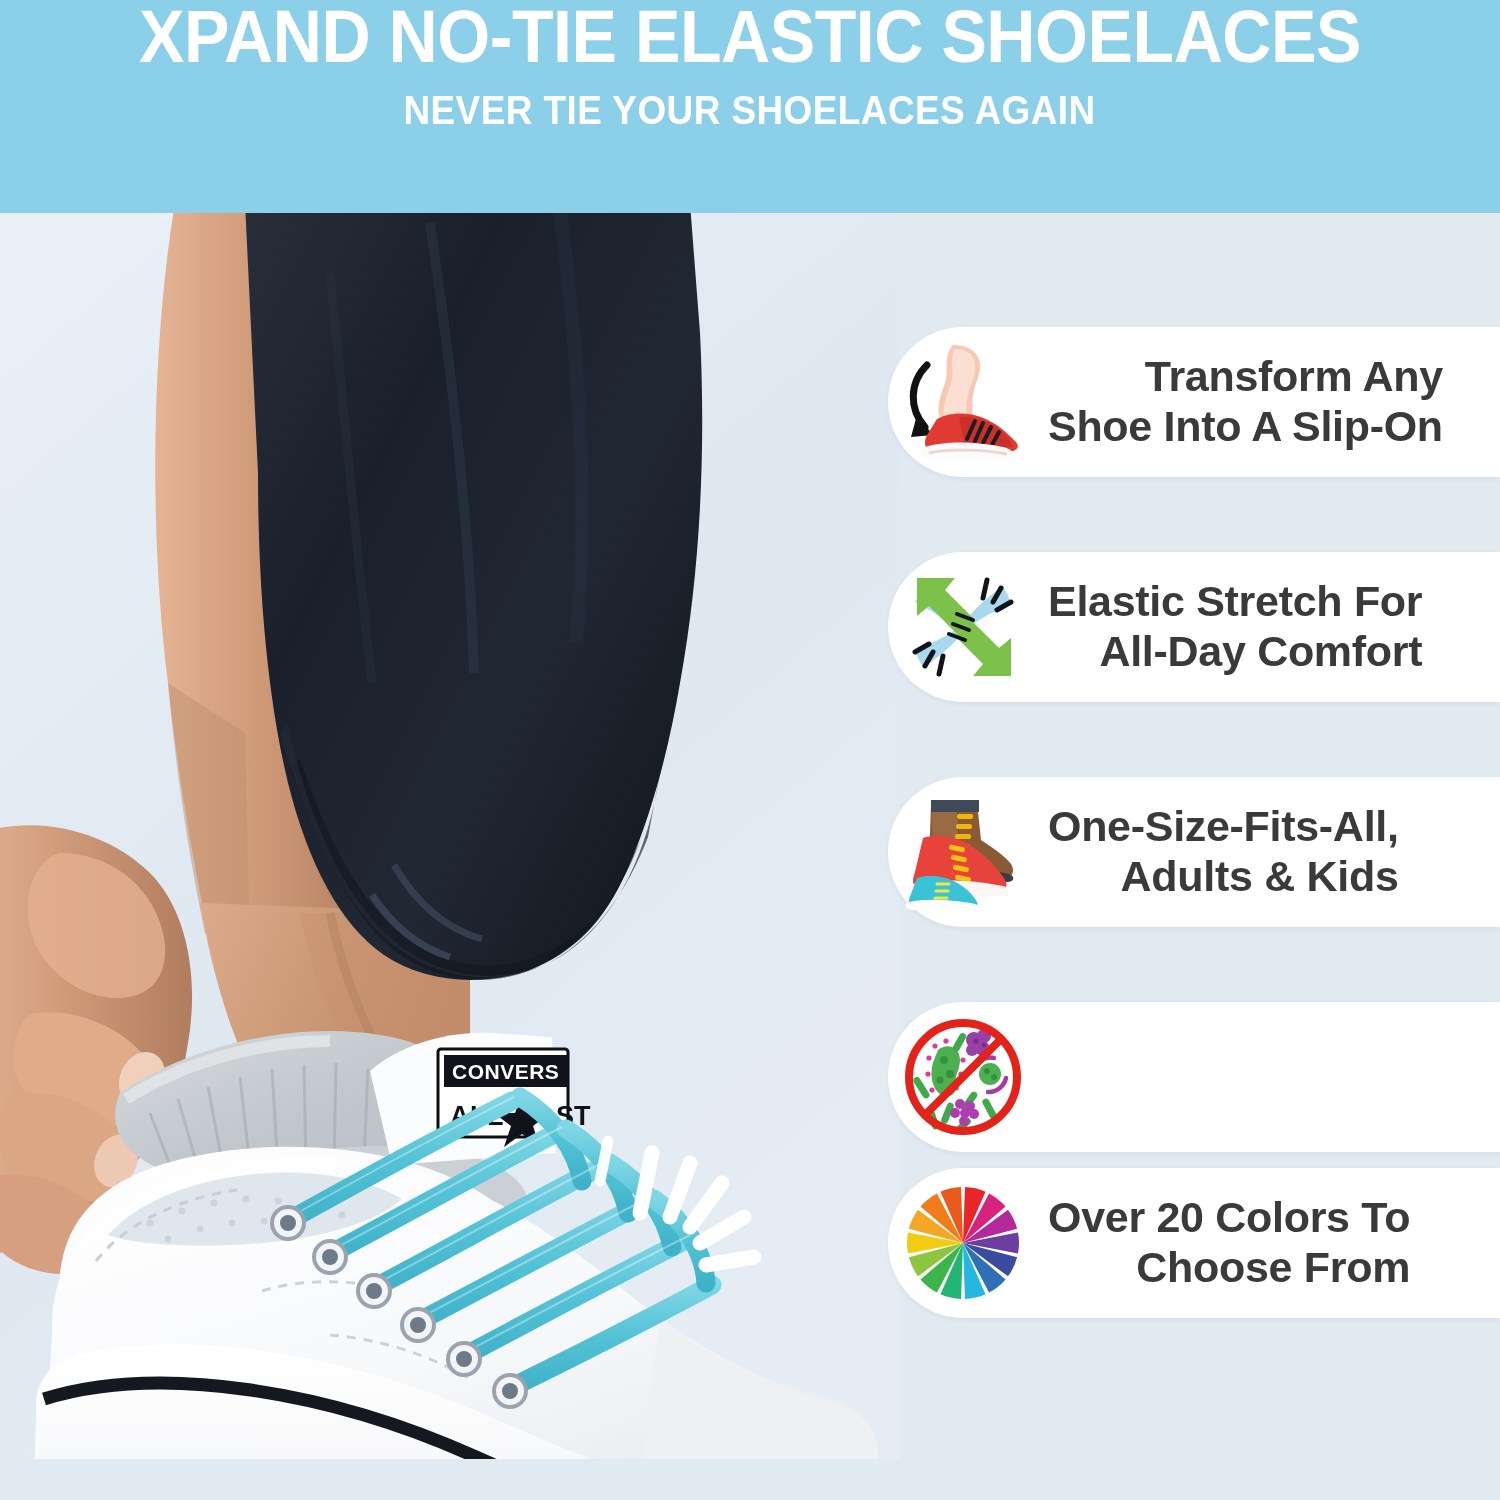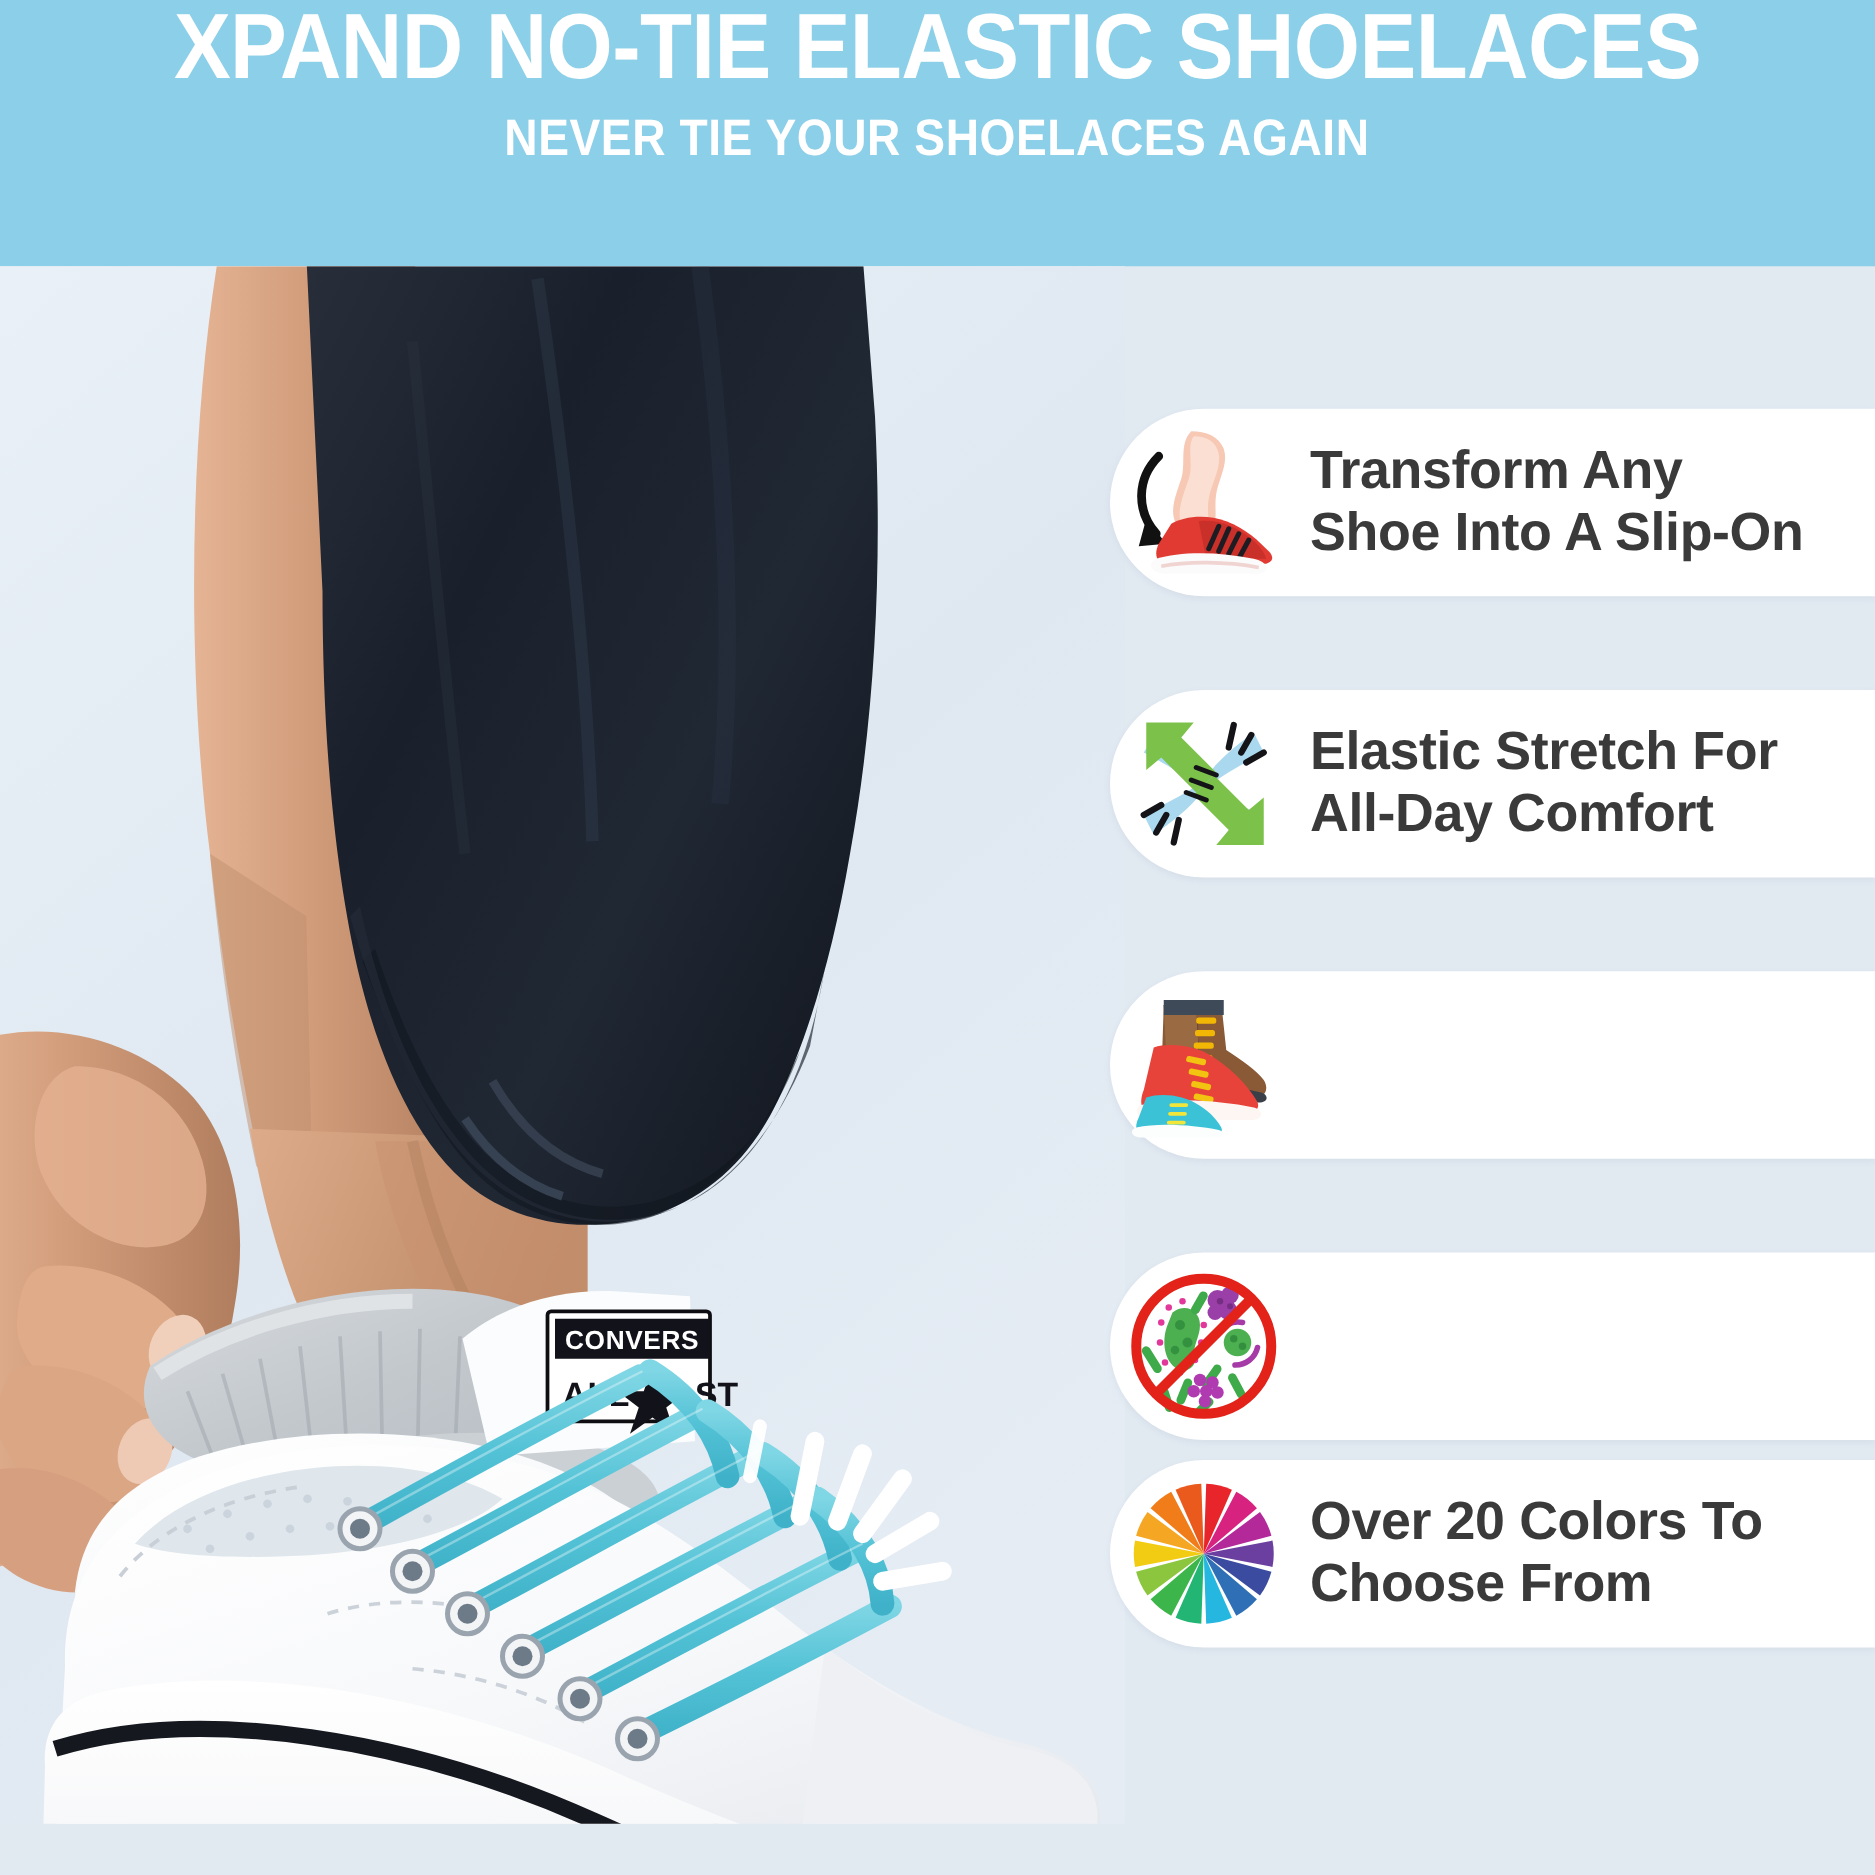--- a/index.html
+++ b/index.html
@@ -72,20 +72,21 @@
   .card-icon svg{ display:block; }
   .card-text{
     font-family:"Liberation Sans", sans-serif;
     font-weight:bold;
     font-size:43px;
     line-height:1.16;
     color:#3a3a3a;
     letter-spacing:-0.3px;
     white-space:pre-line;
     margin-left:10px;
+    text-align:right;
   }
   .c0{ top:114px; }
   .c1{ top:339px; }
   .c2{ top:564px; }
   .c3{ top:789px; }
   .c4{ top:955px; }
 </style>
 </head>
 <body>
 
@@ -425,20 +426,22 @@
         <path d="M16 86 C 28 82, 46 84, 58 92 C 68 98, 74 106, 76 110
                  C 78 114, 74 116, 68 116 L 14 116 C 8 116, 6 110, 10 102 Z" fill="#3cc2d6"></path>
         <g stroke="#f2e63a" stroke-width="3" stroke-linecap="round">
           <path d="M36 92 L 48 92"></path>
             <path d="M35 99 L 47 99"></path>
             <path d="M34 106 L 46 106"></path>
         </g>
         <path d="M8 110 C 26 106, 54 108, 74 112 C 80 114, 80 118, 72 118 L 12 118 C 4 118, 2 112, 8 110 Z" fill="#fcfdfd"></path>
       </svg>
     </div>
+    <div class="card-text">One-Size-Fits-All,
+Adults &amp; Kids</div>
   </div>
 
   <div class="card c3">
     <div class="card-icon">
       <svg width="122" height="122" viewBox="0 0 122 122">
 
         <g>
           <path d="M36 34 C 46 26, 58 32, 58 44 C 58 54, 52 60, 54 68
                    C 56 78, 46 84, 38 78 C 28 70, 28 54, 32 44 Z" fill="#4cb050"></path>
           <g fill="#2f8a3c" opacity="0.8">

